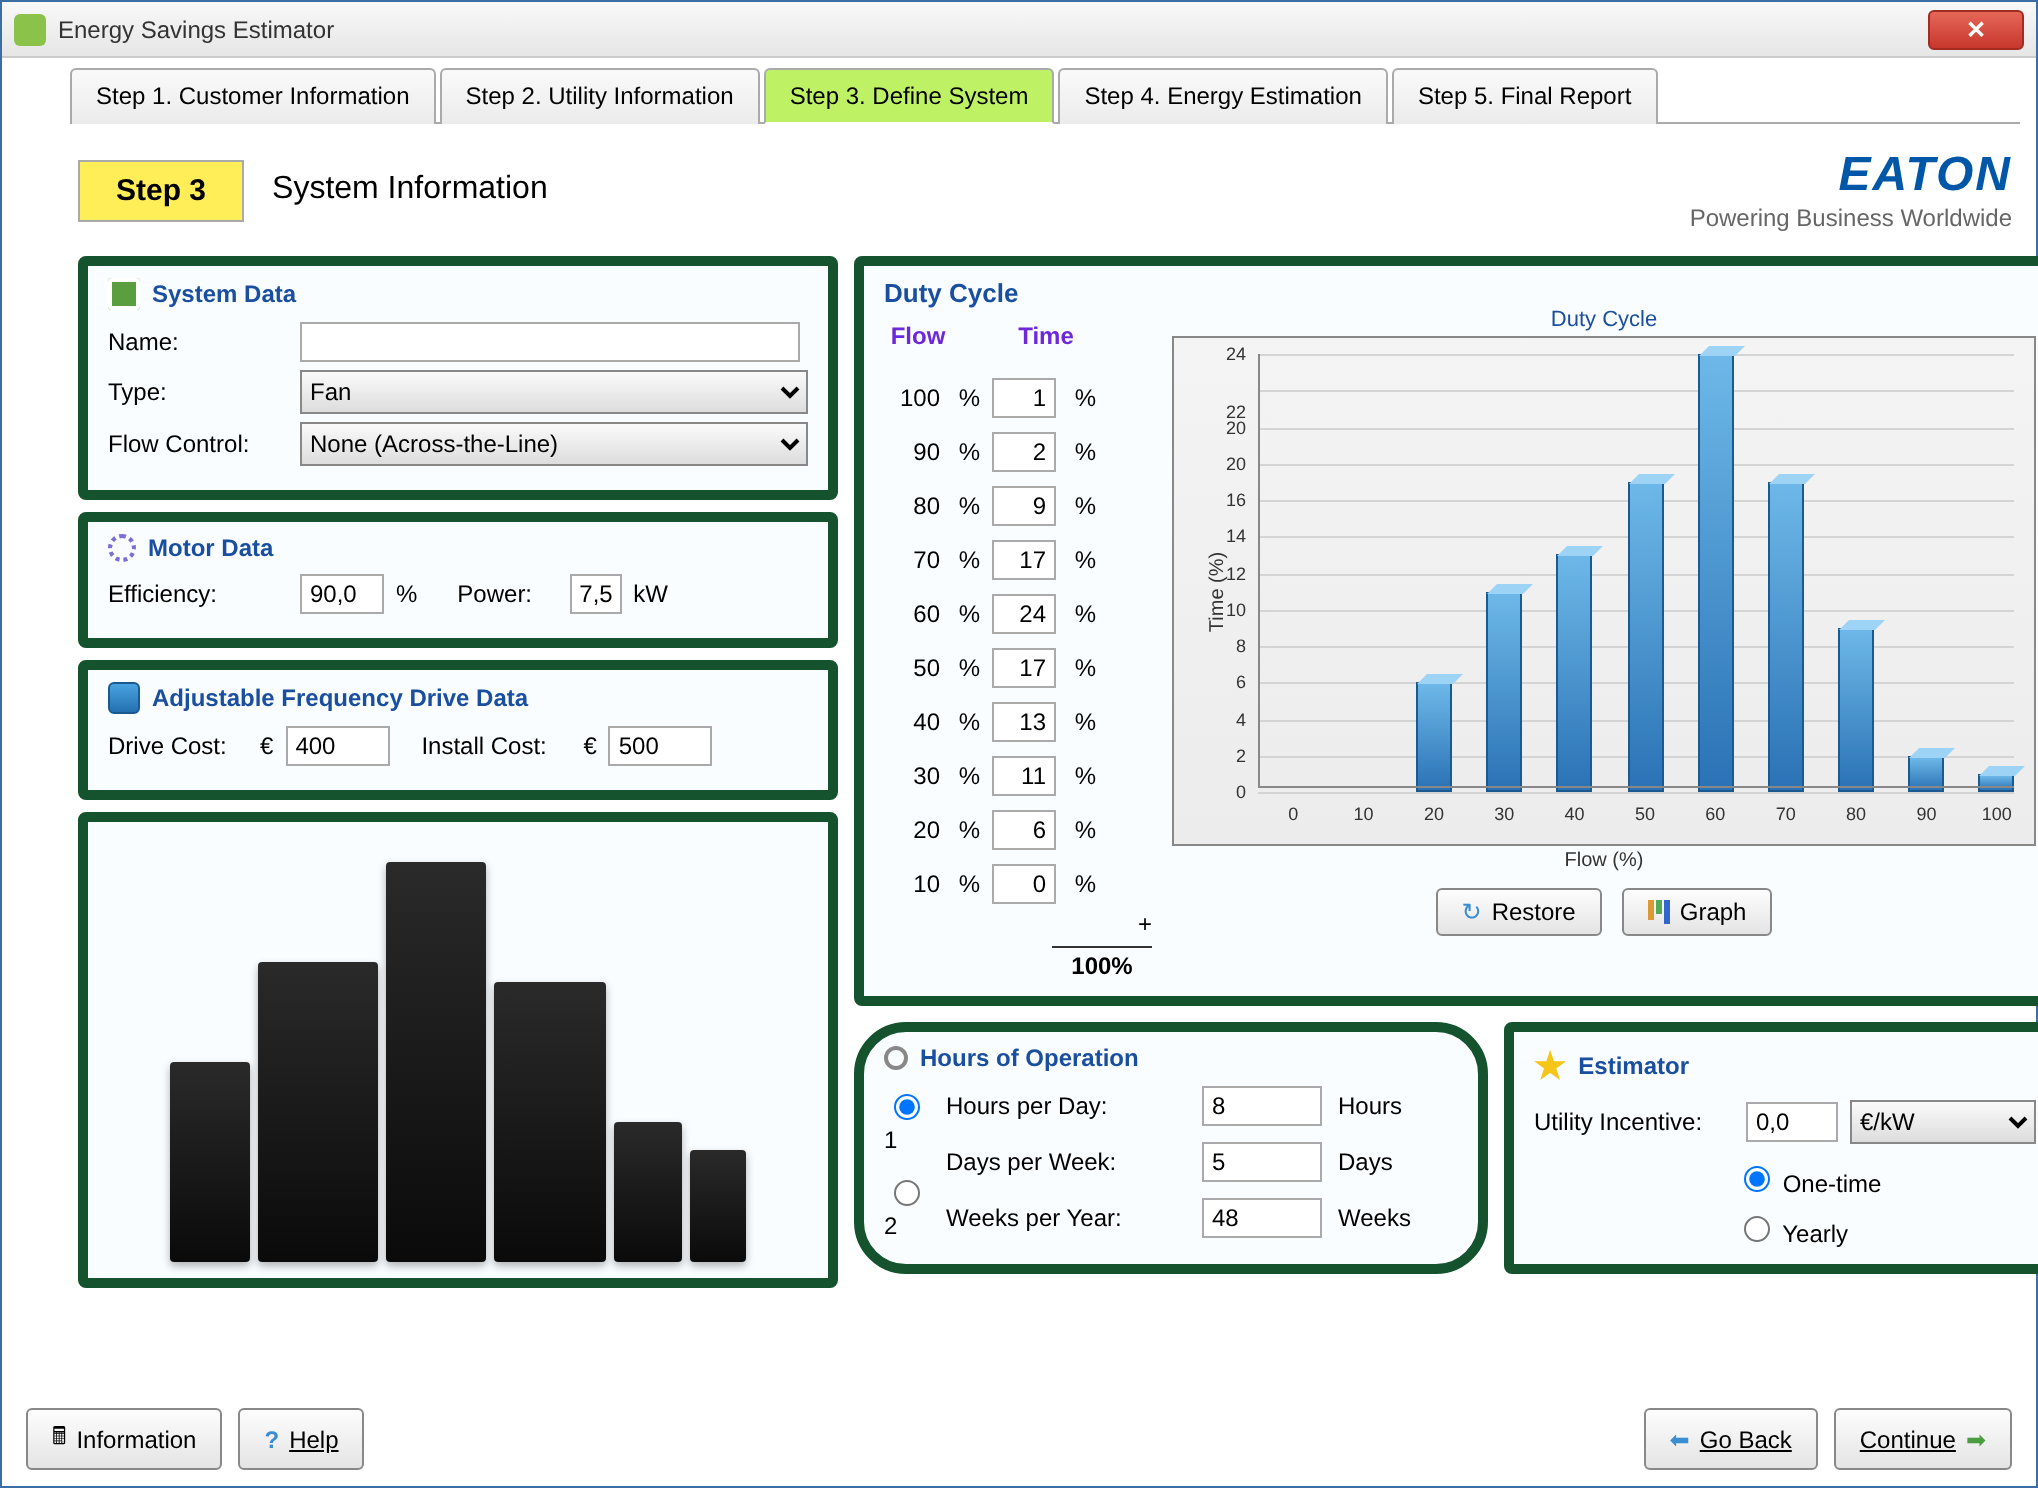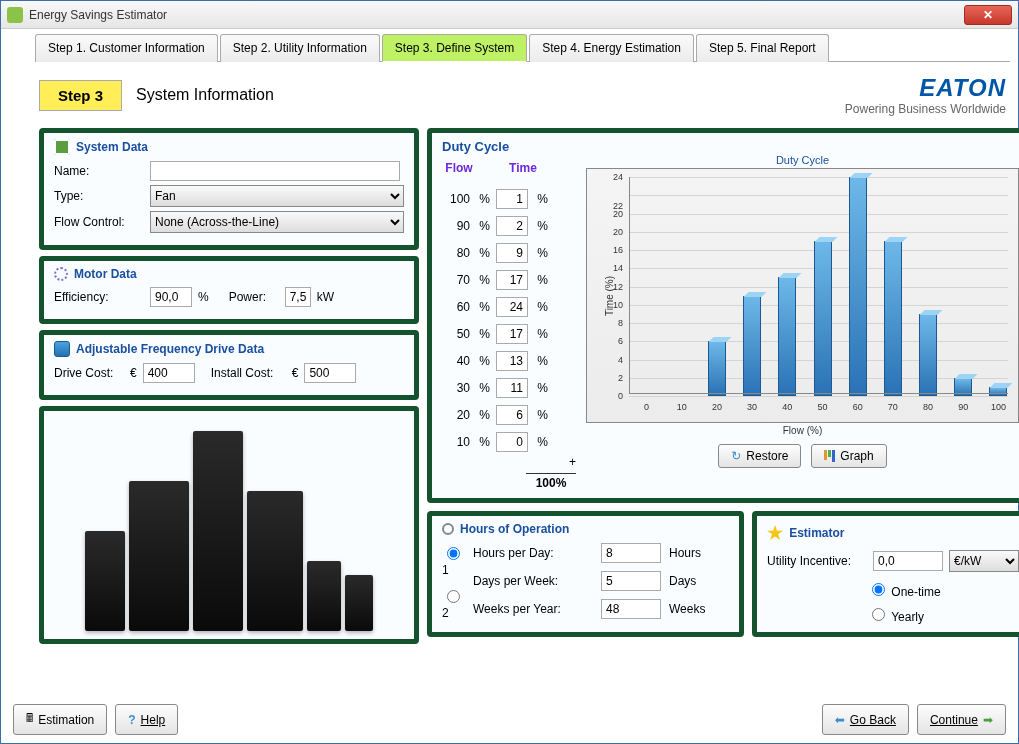--- a/index.html
+++ b/index.html
@@ -37,21 +37,21 @@
 .duty-row span { width:28px; text-align:right; }
 .duty-row .pct { width:14px; }
 .duty-row input { width:32px; text-align:right; }
 .duty-total { border-top:1px solid #333; margin-top:4px; padding-top:2px; text-align:center; font-weight:bold; margin-left:84px; width:50px;}
 .chart-wrap { flex:1; }
 .chart-title { color:#1a4fa0; font-size:11px; text-align:center; margin-bottom:2px; }
 .chart { border:1px solid #888; height:255px; position:relative; background:linear-gradient(#f4f4f4,#ececec); }
 .chart-btns { display:flex; gap:10px; justify-content:center; margin-top:8px; }
 .btn { border:1px solid #888; border-radius:3px; background:linear-gradient(#fdfdfd,#e4e4e4); padding:4px 12px; cursor:pointer; display:inline-flex; align-items:center; gap:5px; }
 .bottom-row { display:flex; gap:8px; }
-.hours-panel { flex:1.4; }
+.hours-panel { flex:1.4;border-radius:26px; }
 .incent-panel { flex:1; }
 .radio-col { display:flex; flex-direction:column; gap:10px; margin-right:10px; padding-top:2px;}
 .hours-grid { display:grid; grid-template-columns: 120px 60px 60px; gap:6px 8px; align-items:center; }
 .footer { position:absolute; bottom:8px; left:12px; right:12px; display:flex; justify-content:space-between; }
 .footer .grp { display:flex; gap:8px; }
 .icon { display:inline-block; width:16px; height:16px; }
 .icon-list { background:#5a9e3f; border-radius:2px; box-shadow:inset 0 0 0 2px #fff; }
 .icon-gear { border:2px dotted #7b6fd5; border-radius:50%; width:14px; height:14px; }
 .icon-db { background:linear-gradient(#4aa3e0,#2470b0); border-radius:3px; border:1px solid #1a5a90;}
 .icon-clock { border:2px solid #888; border-radius:50%; width:12px; height:12px; position:relative;}
@@ -355,37 +355,37 @@
               </div>
             </div>
           </div>
           <div class="panel incent-panel">
             <div class="panel-title">
                 <span class="icon-star">★</span>
                 <span>Estimator</span>
               </div>
             <div class="row">
               <label style="width:100px">Utility Incentive:</label>
-              <input type="text" style="width: 70px;" value="0,0">
-              <select style="width:70px"><option>€/kW</option></select>
+              <input type="text" style="width: 46px;" value="0,0">
+              <select style="width:93px"><option>€/kW</option></select>
             </div>
             <div style="margin-left:100px;margin-top:8px;">
               <label><input type="radio" name="inc" checked="" style=""> <span>One-time</span></label><br>
               <label style="display:inline-block;margin-top:6px;"><input type="radio" name="inc" style=""> <span>Yearly</span></label>
             </div>
           </div>
         </div>
       </div>
     </div>
 
     <div class="footer">
       <div class="grp">
         <div class="btn">
             <span>🖩</span>
-            <span>Estimation</span>
+            <span>Information</span>
           </div>
         <div class="btn">
             <span style="color:#3a8dd0;font-weight:bold;">?</span>
             <span style="text-decoration:underline">Help</span>
           </div>
       </div>
       <div class="grp">
         <div class="btn">
             <span style="color:#3a8dd0;">⬅</span>
             <span style="text-decoration:underline">Go Back</span>

